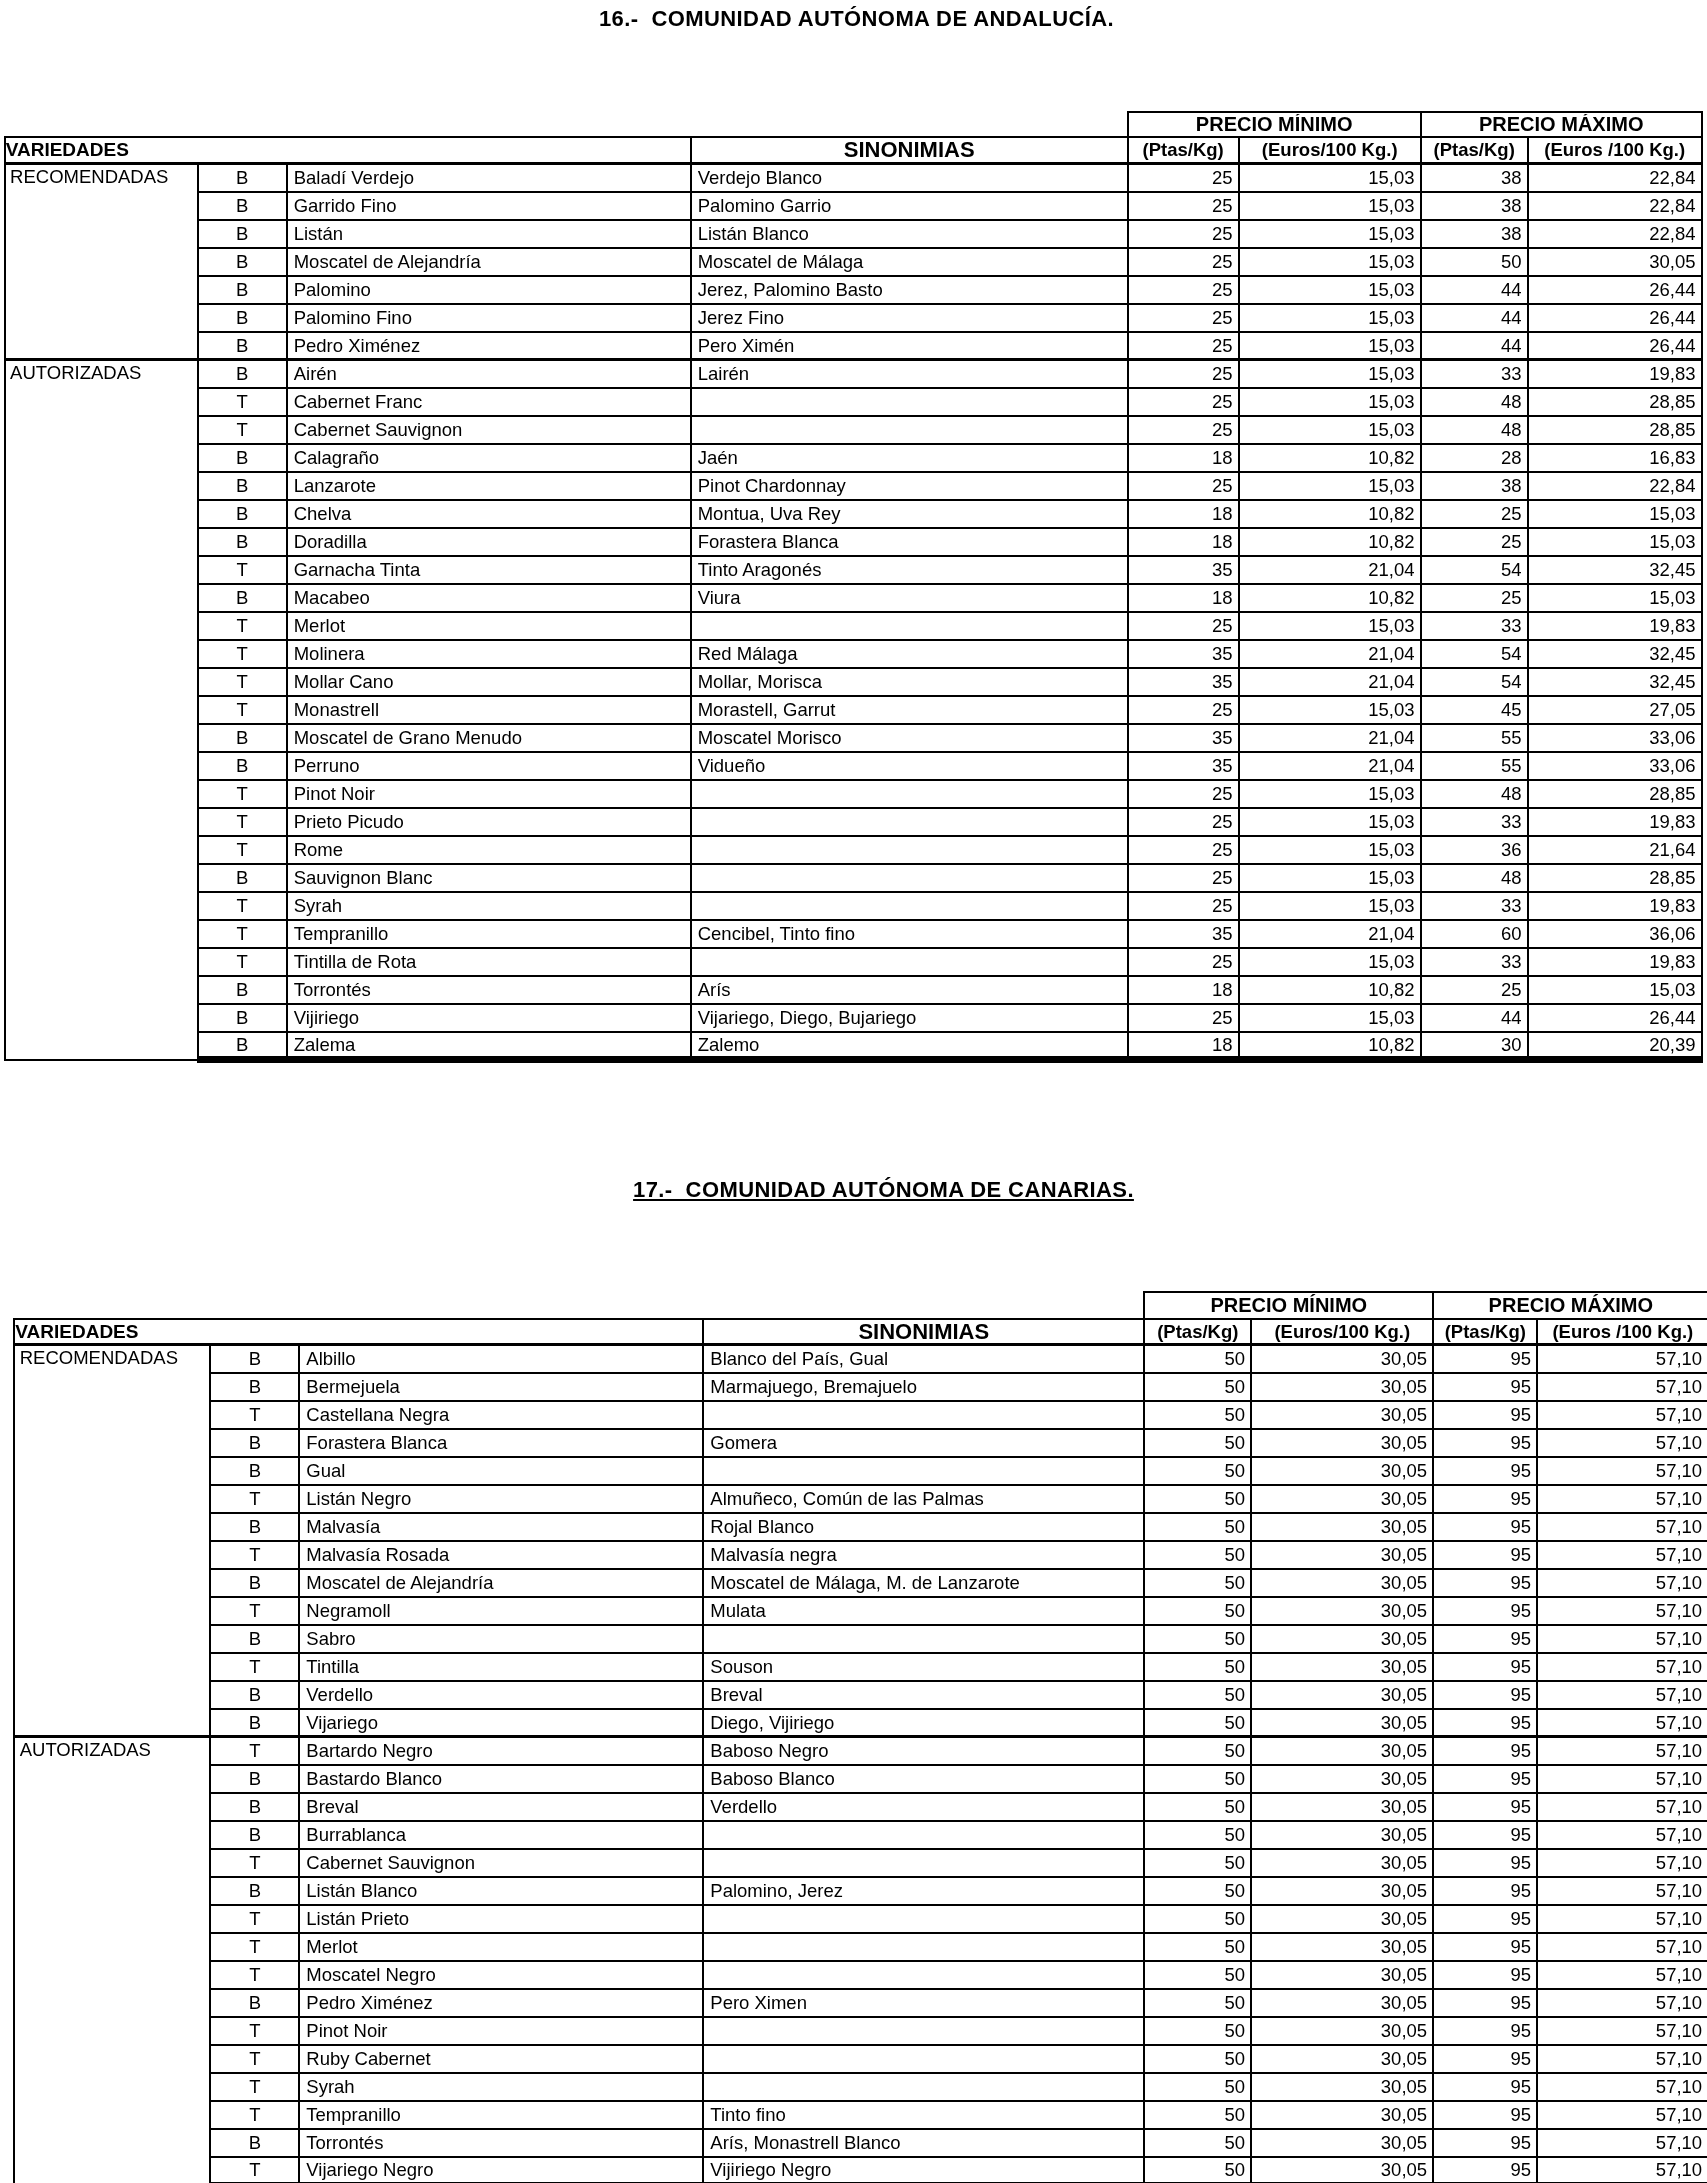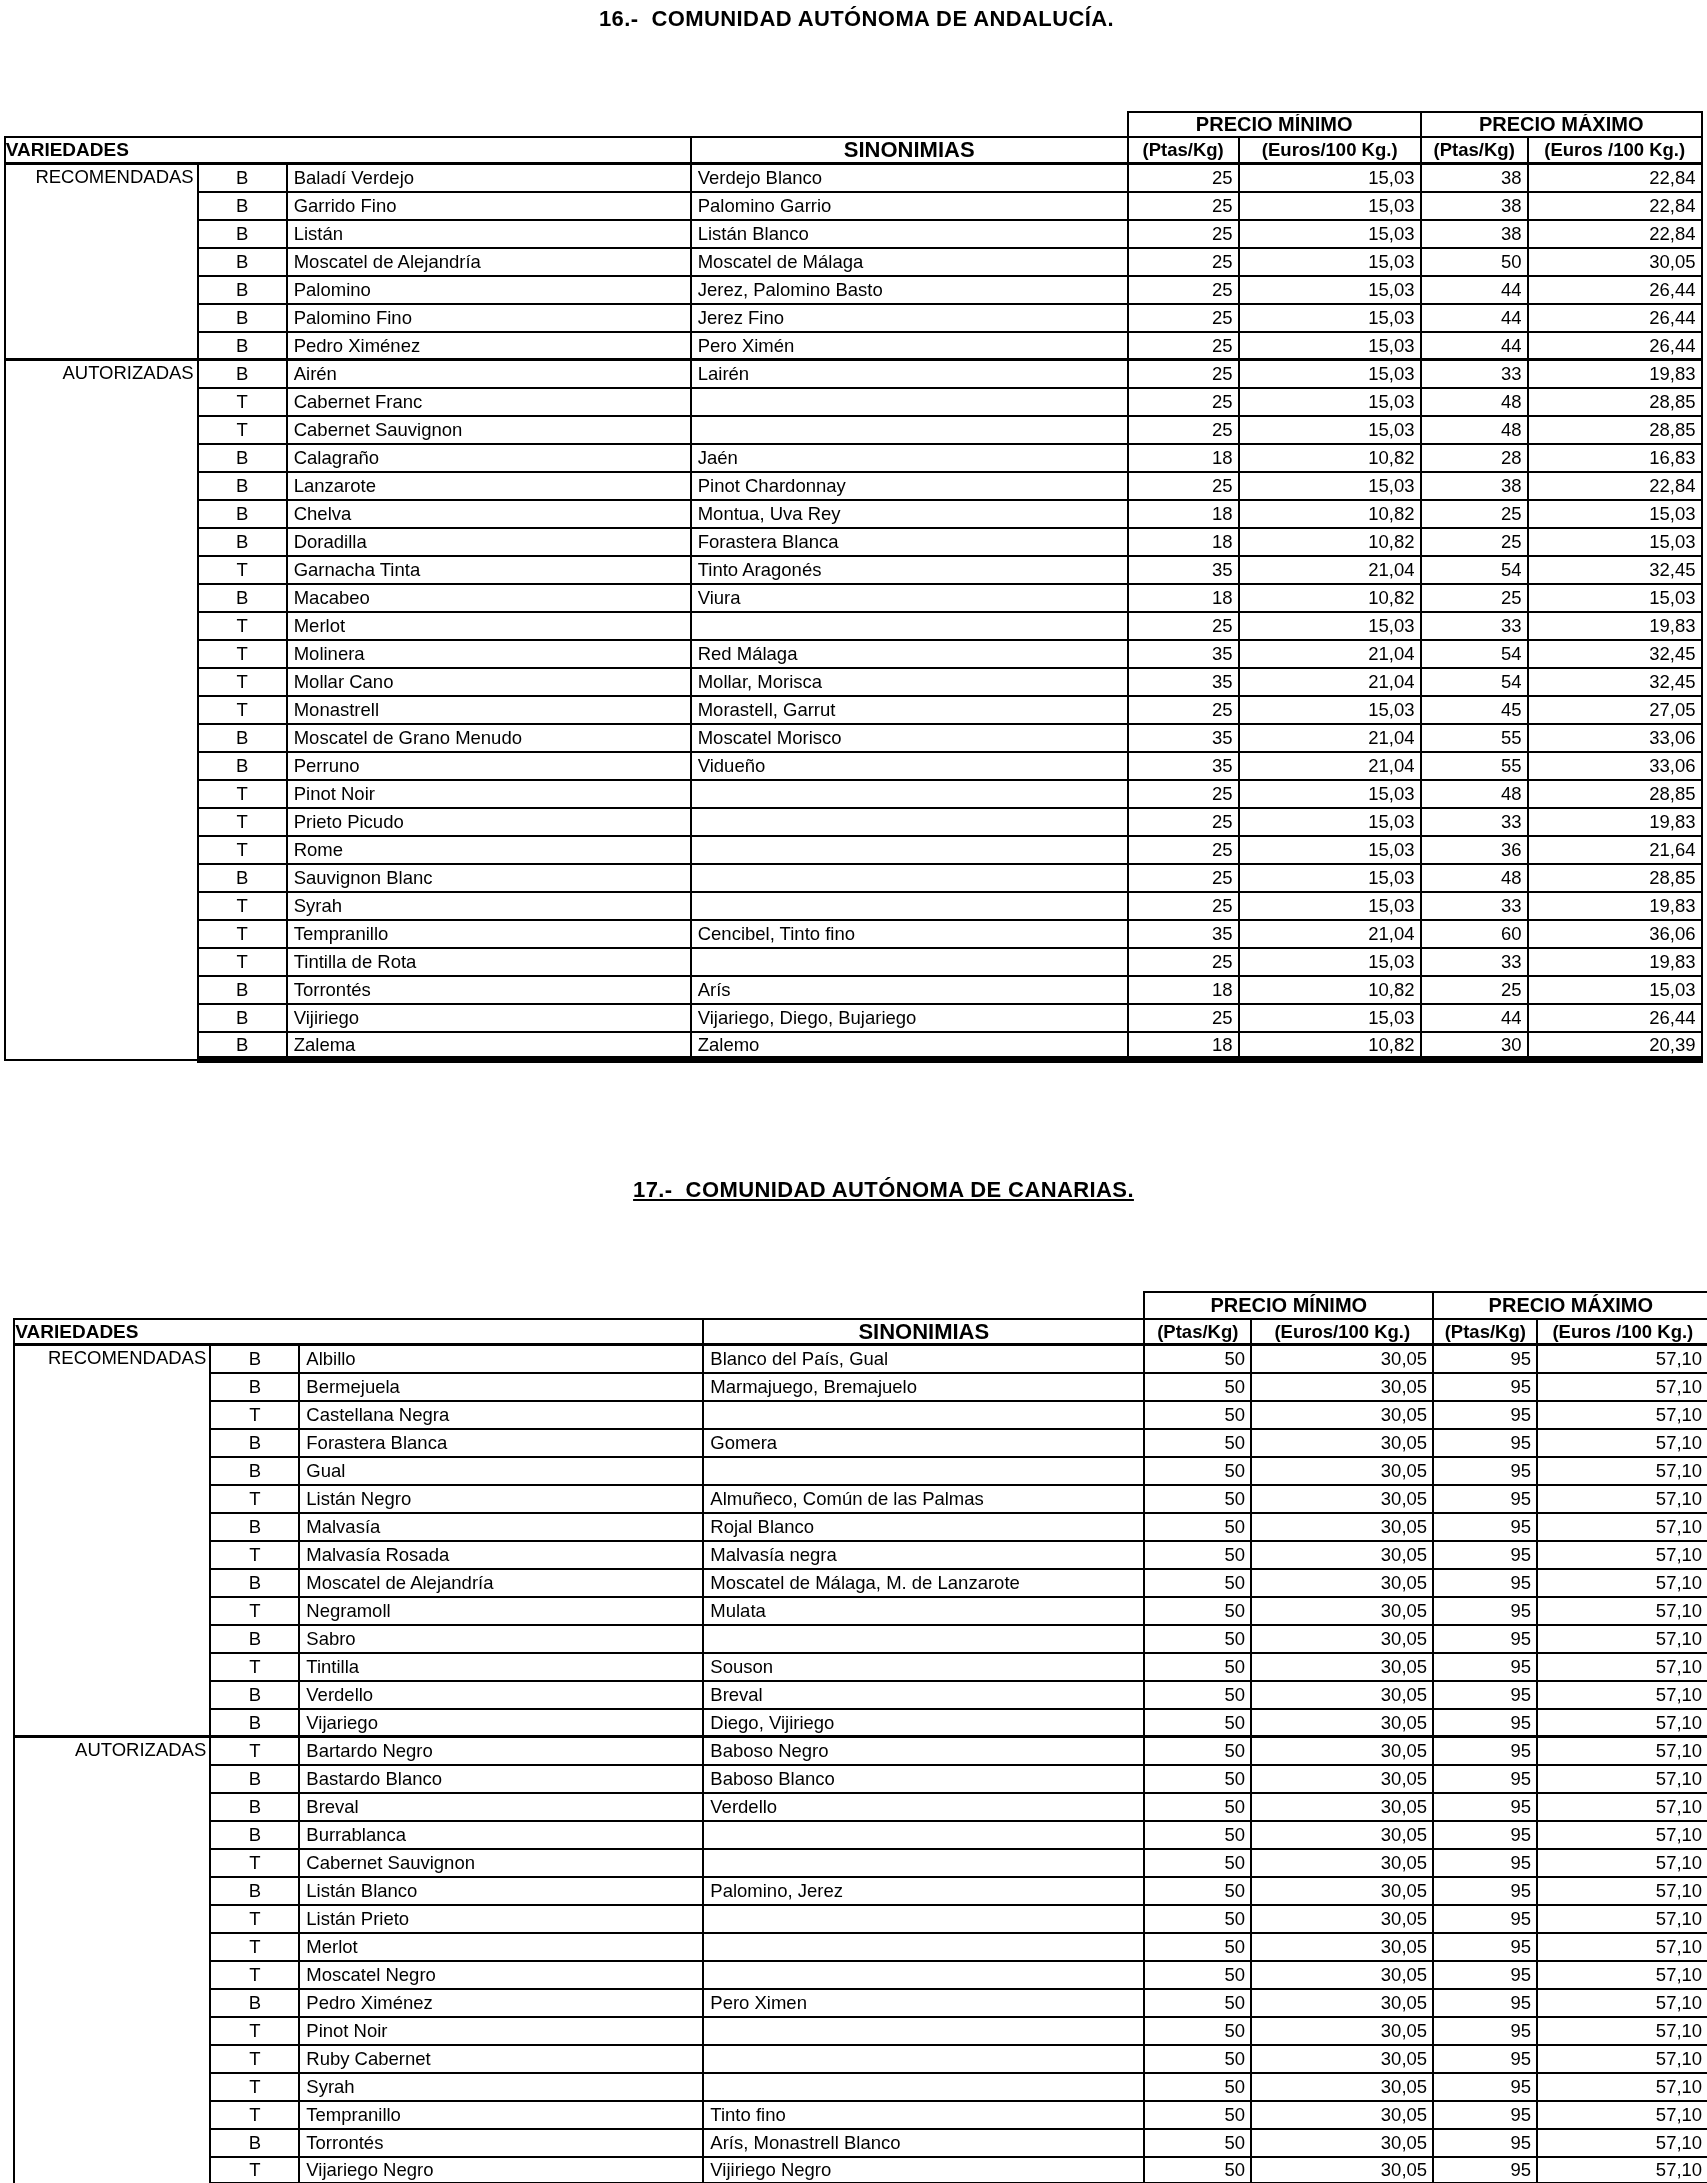--- a/index.html
+++ b/index.html
@@ -47,21 +47,21 @@
   #table-1 tr.r2{height:25px;}
   .price-table tr.r2 th{border-bottom-width:3px;font-weight:bold;}
   .price-table th.variedades{text-align:left;font-size:19px;}
   .price-table th.sinonimias{text-align:center;font-size:22px;}
   .price-table th.unit{text-align:center;font-size:18.5px;}
 
   
   #table-0 tbody tr{height:28px;}
   #table-1 tbody tr{height:28px;}
   .price-table td.cat{
-    vertical-align:top;text-align:right;
+    vertical-align:top;text-align:left;
     padding:2.2px 3px 0 4.4px;font-size:18.5px;
   }
   .price-table td.tipo{text-align:center;}
   .price-table td.name,.price-table td.syn{text-align:left;padding-left:6px;}
   .price-table td.num{text-align:right;padding-right:5.2px;}
 
   .price-table tr.sec-start td{border-top-width:3.7px;}
   #table-0 tbody tr:last-child td{border-bottom-width:7.4px;}
   #table-1 tbody tr:last-child td{border-bottom-width:6px;}
 

